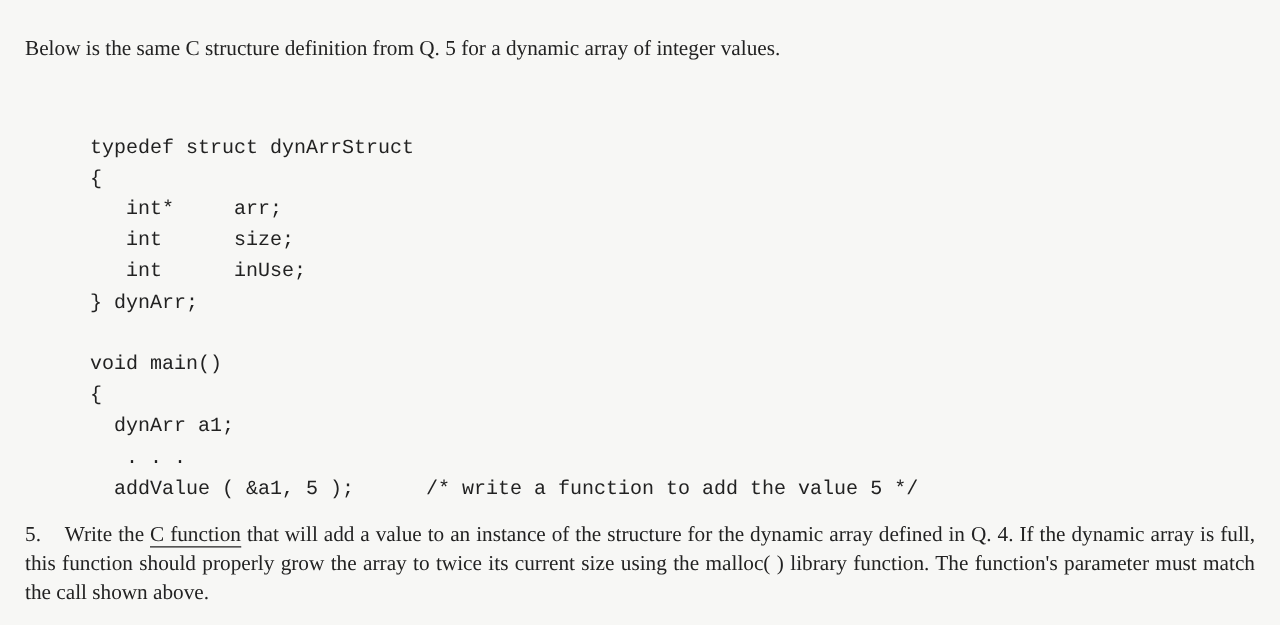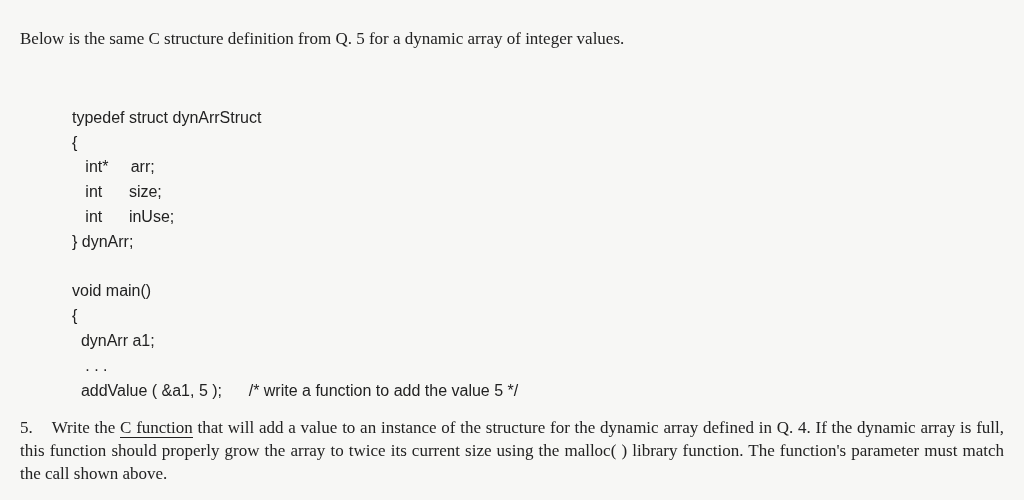--- a/index.html
+++ b/index.html
@@ -8,21 +8,21 @@
       font-family: Georgia, 'Times New Roman', serif;
       font-size: 17px;
       color: #222;
       background: #f7f7f5;
       line-height: 1.35;
     }
     .intro {
       margin-bottom: 30px;
     }
     .code-block {
-      font-family: Liberation Sans, sans-serif;
+      font-family: Liberation Mono, monospace;
       font-size: 16px;
       white-space: pre;
       margin-left: 52px;
       line-height: 1.55;
     }
     .question {
       margin-top: 14px;
       text-align: justify;
       border-bottom: 2px solid #222;
       padding-bottom: 17px;

